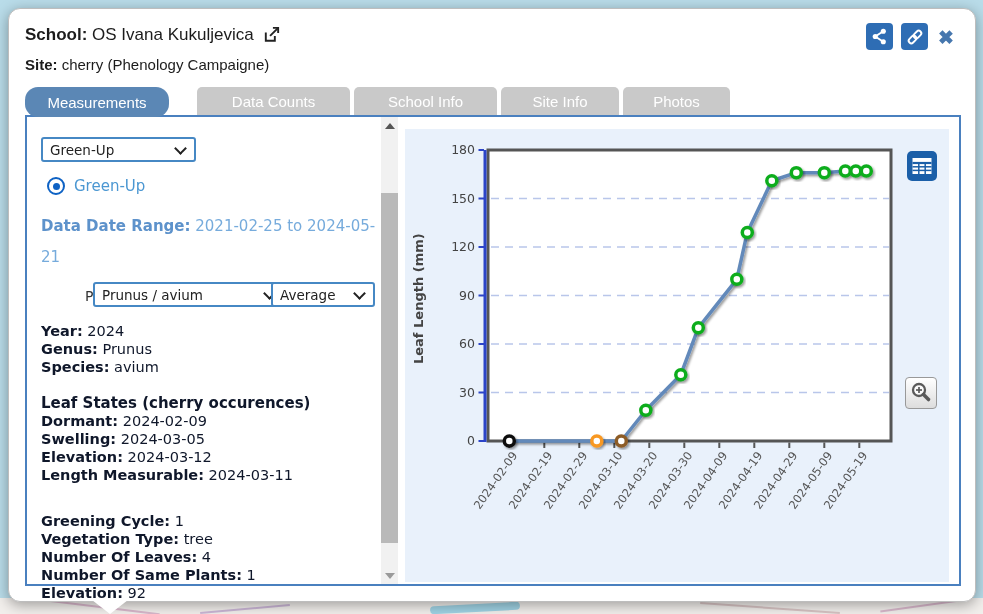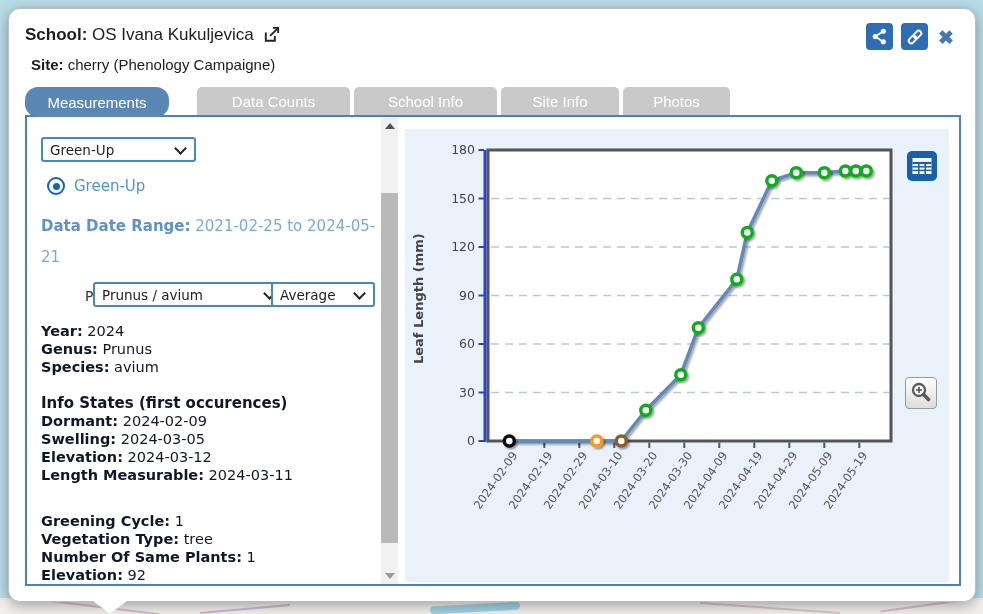--- a/index.html
+++ b/index.html
@@ -10,21 +10,21 @@
   .map-line{position:absolute;height:2px;background:#d9b8cc;}
   .map-water{position:absolute;background:#9fd2e3;border-radius:4px;}
   
   .popup{position:absolute;left:8px;top:8px;width:966px;height:592px;background:#fff;
          border:1px solid #bdbdbd;border-radius:12px;box-shadow:0 3px 14px rgba(0,0,0,.35);}
   .popup-tip{position:absolute;left:92px;top:600px;width:0;height:0;
              border-left:18px solid transparent;border-right:18px solid transparent;border-top:14px solid #fff;}
   .title-row{position:absolute;left:16px;top:16px;font-size:17px;color:#1c1c1c;white-space:nowrap;}
   .title-row b{font-weight:bold;}
   .inline-icon{vertical-align:-4px;margin-left:8px;}
-  .site-row{position:absolute;left:16px;top:47px;font-size:15px;color:#1c1c1c;margin-left:6px;}
+  .site-row{position:absolute;left:16px;top:47px;font-size:15px;color:#1c1c1c;}
   .btn-icon{position:absolute;width:27px;height:27px;background:#2e6db4;border-radius:4px;
             display:flex;align-items:center;justify-content:center;cursor:pointer;}
   .btn-share{left:857px;top:14px;}
   .btn-link{left:892px;top:14px;}
   .close-x{position:absolute;left:924px;top:16px;width:26px;height:26px;color:#4677ae;
            font-size:19px;font-weight:bold;text-align:center;line-height:26px;cursor:pointer;}
   
   .tab{position:absolute;top:78px;height:28px;border-radius:5px 5px 0 0;background:#c9c9c9;
        color:#fff;font-size:15px;display:flex;align-items:center;justify-content:center;cursor:pointer;}
   .tab.active{background:#5b87b5;height:30px;z-index:3;}
@@ -150,30 +150,31 @@
         <span class="chev"></span>
       </div>
 
       <div class="txt-block blk-info">
         <div><b>Year:</b> <span>2024</span></div>
         <div><b>Genus:</b> <span>Prunus</span></div>
         <div><b>Species:</b> <span>avium</span></div>
       </div>
 
       <div class="txt-block blk-leaf">
-        <div class="blk-title">Info States (first occurences)</div>
+        <div class="blk-title">Leaf States (cherry occurences)</div>
         <div><b>Dormant:</b> <span>2024-02-09</span></div>
         <div><b>Swelling:</b> <span>2024-03-05</span></div>
         <div><b>Elevation:</b> <span>2024-03-12</span></div>
         <div><b>Length Measurable:</b> <span>2024-03-11</span></div>
       </div>
 
       <div class="txt-block blk-details">
         <div><b>Greening Cycle:</b> <span>1</span></div>
         <div><b>Vegetation Type:</b> <span>tree</span></div>
+        <div><b>Number Of Leaves:</b> <span>4</span></div>
         <div><b>Number Of Same Plants:</b> <span>1</span></div>
         <div><b>Elevation:</b> <span>92</span></div>
       </div>
     </div>
 
     <div class="scrollbar">
       <div class="sb-btn sb-up">
           <span class="tri-up"></span>
         </div>
       <div class="sb-thumb"></div>

